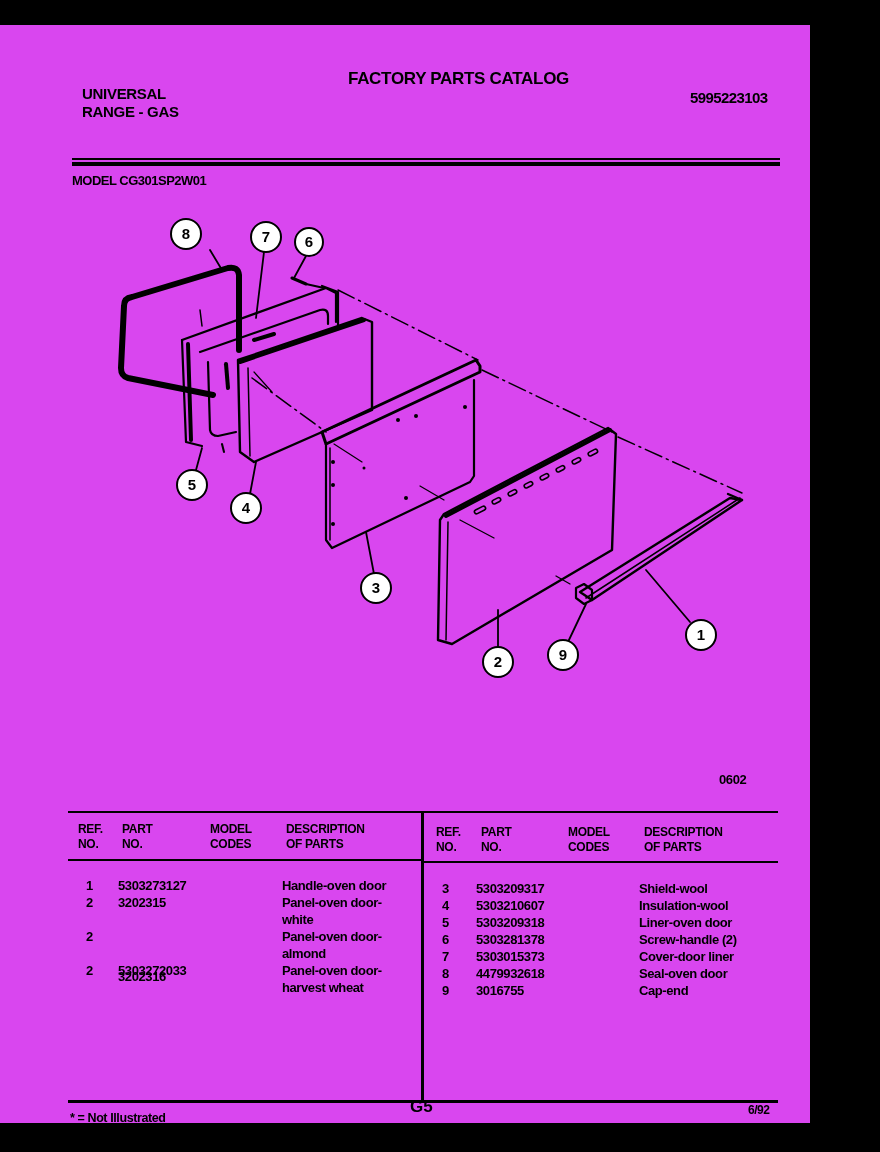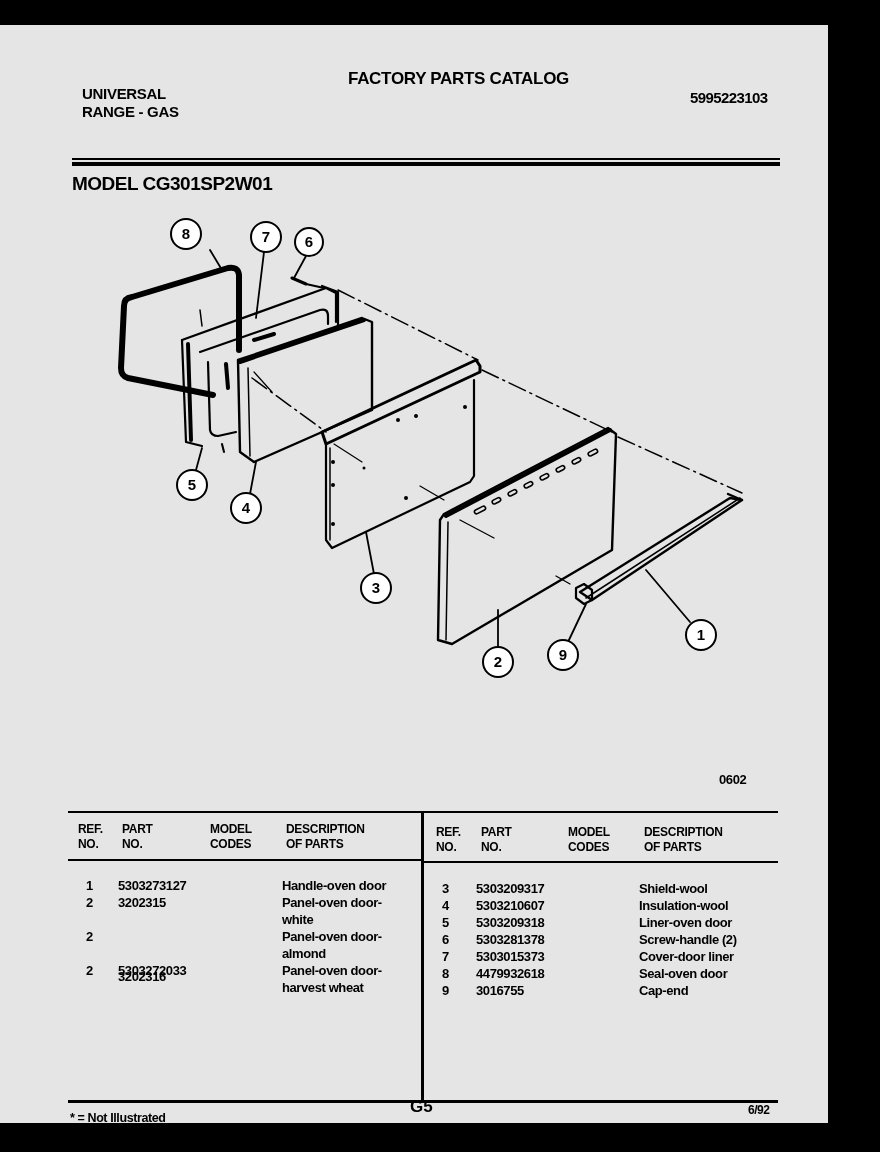--- a/index.html
+++ b/index.html
@@ -4,29 +4,28 @@
 <style>
   html, body { margin: 0; padding: 0; }
   body {
     width: 880px; height: 1152px; position: relative; overflow: hidden;
     background: #000000;
     font-family: "Liberation Sans", "DejaVu Sans", sans-serif;
     color: #000;
   }
   .page {
     position: absolute; left: 0; top: 25px; width: 810px; height: 1098px;
-    background: #e5e5e5;
-    padding-left: 18px;
+    background: #d946ef;
   }
   .hdr-left { position: absolute; left: 82px; top: 60px; font-weight: bold; font-size: 15px; line-height: 18px; letter-spacing: -0.3px; }
   .hdr-center { position: absolute; left: 348px; top: 44px; font-weight: bold; font-size: 17px; letter-spacing: -0.3px; }
   .hdr-right { position: absolute; left: 690px; top: 64px; font-weight: bold; font-size: 15px; letter-spacing: -0.6px; }
   .rule-thin { position: absolute; left: 72px; top: 133px; width: 708px; height: 2px; background: #000; }
   .rule-thick { position: absolute; left: 72px; top: 137px; width: 708px; height: 4px; background: #000; }
-  .model { position: absolute; left: 72px; top: 148px; font-weight: bold; font-size: 19px; letter-spacing: -0.5px; }
+  .model { position: absolute; left: 72px; top: 148px; font-weight: bold; font-size: 13px; letter-spacing: -0.5px; }
   .diagram { position: absolute; left: 0; top: 0; }
   .fig-code { position: absolute; left: 719px; top: 747px; font-weight: bold; font-size: 13px; letter-spacing: -0.4px; }
 
   .tbl-top { position: absolute; left: 68px; top: 786px; width: 710px; height: 2px; background: #000; }
   .tbl-hrule-l { position: absolute; left: 68px; top: 834px; width: 354px; height: 2px; background: #000; }
   .tbl-hrule-r { position: absolute; left: 424px; top: 836px; width: 354px; height: 2px; background: #000; }
   .tbl-vdiv { position: absolute; left: 421px; top: 786px; width: 3px; height: 292px; background: #000; }
   .tbl-bottom { position: absolute; left: 68px; top: 1075px; width: 710px; height: 3px; background: #000; }
 
   .col-head { position: absolute; font-weight: bold; font-size: 12px; line-height: 15px; letter-spacing: -0.3px; }

